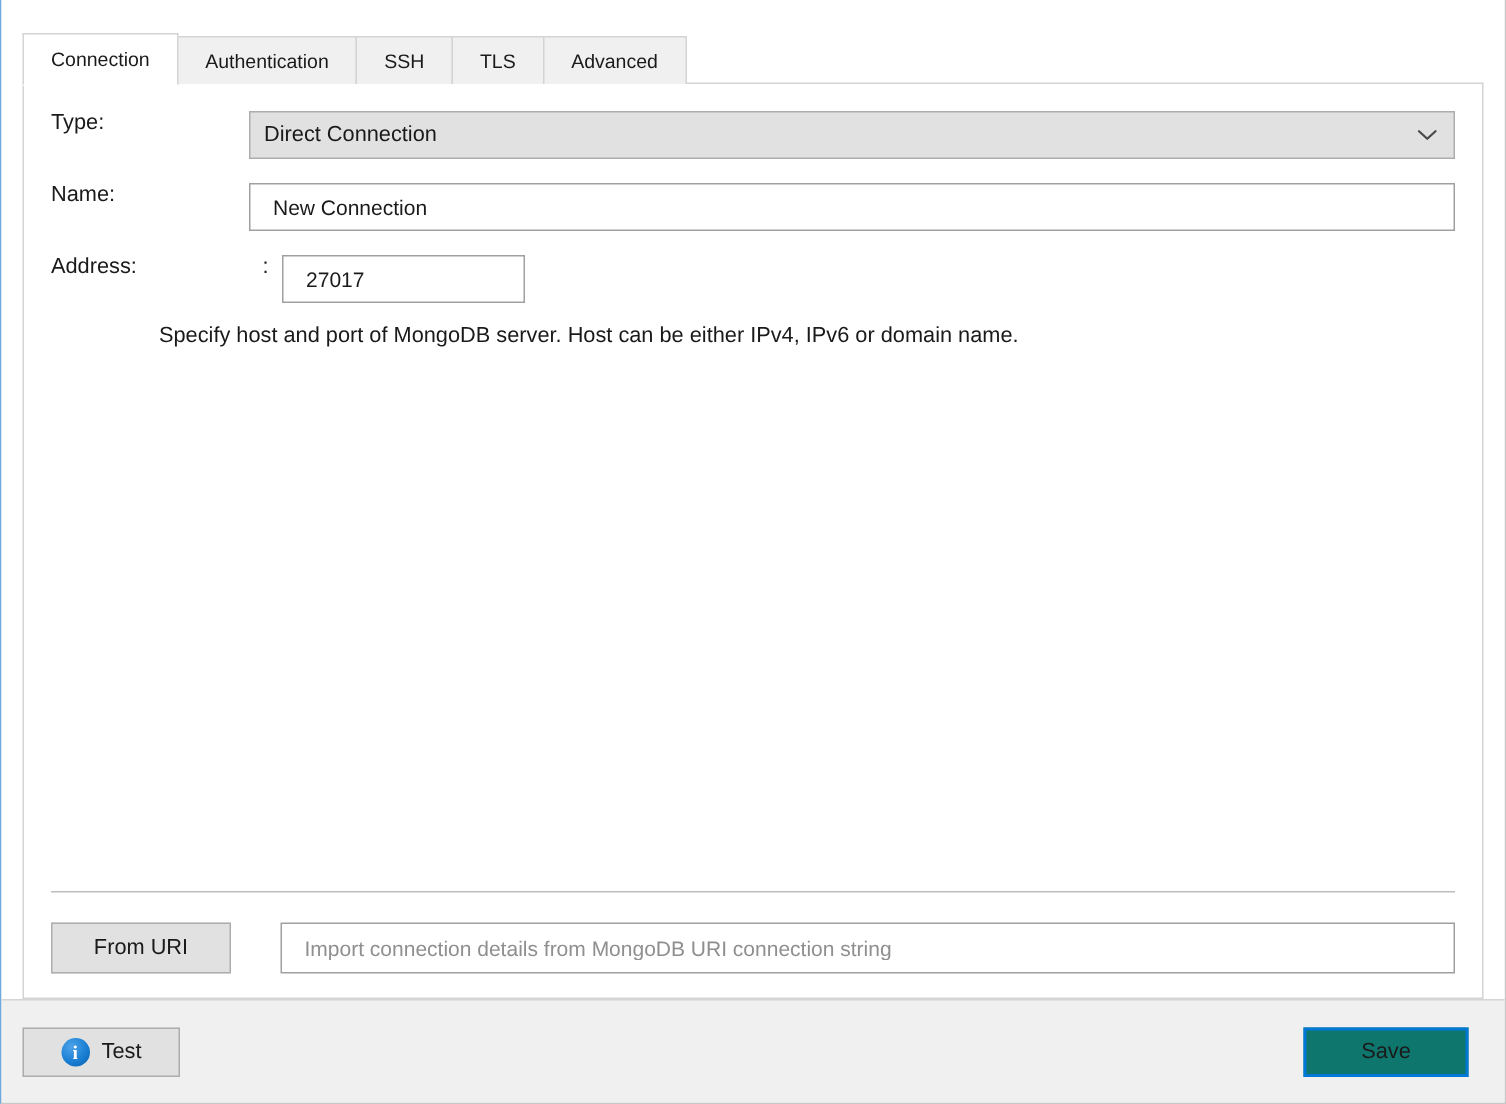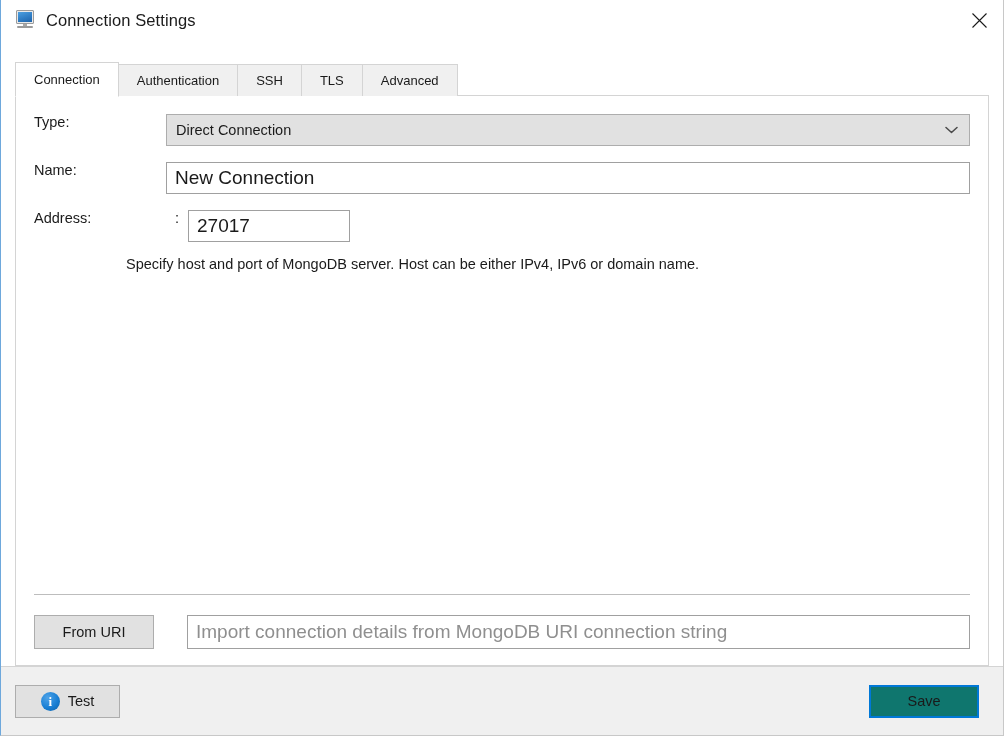--- a/index.html
+++ b/index.html
@@ -169,23 +169,23 @@
     font-size: 14.5px;
     color: #1a1a1a;
   }
   .field {
     flex: 1 1 auto;
     height: 32px;
     box-sizing: border-box;
     border: 1px solid #a0a0a0;
     background: #ffffff;
     font-family: "Liberation Sans", sans-serif;
-    font-size: 19px;
-    color: #1a1a1a;
-    padding: 0 8px;
+    font-size: 14px;
+    color: #1a1a1a;
+    padding: 0 15px;
     line-height: 30px;
     outline: none;
   }
   .combo {
     flex: 1 1 auto;
     height: 32px;
     box-sizing: border-box;
     border: 1px solid #adadad;
     background: #e1e1e1;
     display: flex;
@@ -208,21 +208,21 @@
     margin: 0 9px;
     font-size: 14.5px;
     color: #1a1a1a;
   }
   .addr-port {
     width: 162px;
     min-width: 162px;
     flex: 0 0 auto;
   }
   .hint {
-    margin-left: 92px;
+    margin-left: 72px;
     font-size: 14.5px;
     color: #1a1a1a;
     margin-top: -2px;
   }
 
   
   .uri-section {
     padding: 0 18px 16px 18px;
     box-sizing: border-box;
   }
@@ -310,34 +310,20 @@
     min-width: 110px;
     height: 33px;
     padding: 0;
   }
 </style>
 </head>
 <body>
 
 <div class="window">
 
-  <div class="titlebar">
-    <div class="title-icon">
-      <div class="monitor-body"></div>
-      <div class="monitor-screen"></div>
-      <div class="monitor-neck"></div>
-      <div class="monitor-base"></div>
-    </div>
-    <div class="titlebar-text">Connection Settings</div>
-    <div class="close-btn">
-      <svg width="17" height="17" viewBox="0 0 17 17" aria-hidden="true">
-        <path d="M1.5 1.5 L15.5 15.5 M15.5 1.5 L1.5 15.5" stroke="#1a1a1a" stroke-width="1.1" fill="none"></path>
-      </svg>
-    </div>
-  </div>
 
   <div class="dialog-body">
 
     <div class="tabstrip">
       <div class="tab active">
         <span>Connection</span>
       </div>
       <div class="tab">
         <span>Authentication</span>
       </div>

